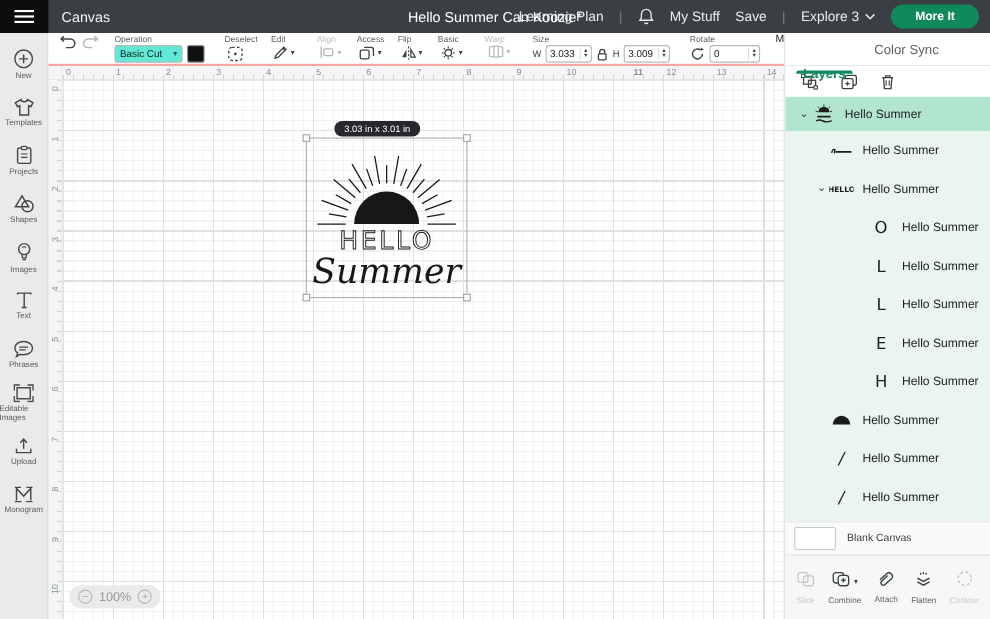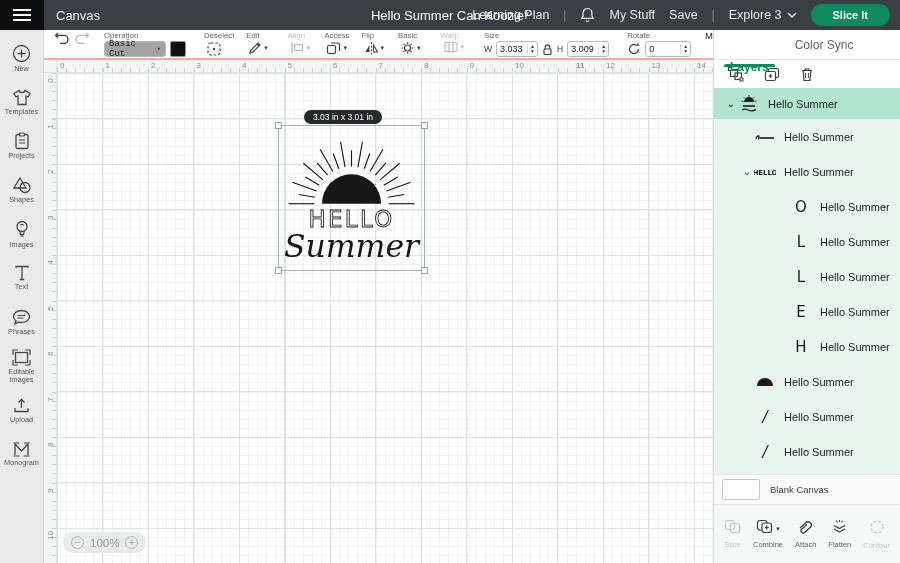--- a/index.html
+++ b/index.html
@@ -11,33 +11,33 @@
   .canvas-label { font-size:13px; margin-left:12px; color:#f1f3f4; }
   .tb-title { position:absolute; left:50%; transform:translateX(-50%); font-size:13px; color:#fff; white-space:nowrap; }
   .tb-right { margin-left:auto; display:flex; align-items:center; gap:14px; padding-right:10px; font-size:12.5px; color:#e8eaed; }
   .tb-sep { color:#7d8185; font-size:12px; }
   .makeit { background:#0f8a5d; color:#fff; border:none; border-radius:13px; height:22px; padding:0 22px; font-size:11px; font-weight:bold; cursor:pointer; }
   .tb-item { display:flex; align-items:center; gap:5px; cursor:pointer; }
 
   
   .sidebar { position:absolute; left:0; top:30px; width:44px; height:533px; background:#ebeaea; border-right:1px solid #d9d9d9; display:flex; flex-direction:column; align-items:center; padding-top:6px; z-index:20; }
   .sb-item { width:44px; min-height:44px; display:flex; flex-direction:column; align-items:center; justify-content:center; gap:2px; cursor:pointer; color:#43474b; padding:2px 0; }
-  .sb-item .lbl { font-size:7.3px; color:#55595d; text-align:center; line-height:8px; }
+  .sb-item .lbl { font-size:7.3px; color:#55595d; text-align:left; line-height:8px; }
   .sb-item svg { display:block; }
 
   
   .toolbar { position:absolute; left:44px; top:30px; width:669px; height:30px; background:#fff; border-bottom:2px solid #fca5a5; display:flex; align-items:flex-start; z-index:25; }
   .tgroup { display:flex; flex-direction:column; align-items:flex-start; justify-content:flex-start; height:30px; padding:2px 6px 0 6px; }
   .tgroup .glabel { font-size:7.8px; color:#5f6368; line-height:8px; margin-bottom:1px; }
   .tgroup .gctrl { display:flex; align-items:center; gap:4px; }
   .tdiv { width:1px; height:24px; background:#e1e3e5; margin:0 3px; }
   .icbtn { display:flex; align-items:center; gap:2px; cursor:pointer; padding:0 2px; }
   .icbtn.disabled { opacity:.38; cursor:default; }
   .caret { font-size:7px; color:#3c4043; }
-  .selectbox { width:62px; height:16px; border:1px solid #b6babd; border-radius:3px; font-size:9px; color:#202124; display:flex; align-items:center; justify-content:space-between; padding:0 4px; cursor:pointer; background:#a3a3a3;font-family:Liberation Mono, monospace; }
+  .selectbox { width:62px; height:16px; border:1px solid #b6babd; border-radius:3px; font-size:9px; color:#202124; display:flex; align-items:center; justify-content:space-between; padding:0 4px; cursor:pointer; background:#5eead4; }
   .swatch { width:16px; height:16px; background:#101010; border:1px solid #8b8f93; border-radius:2px; cursor:pointer; }
   .numfield { height:16px; border:1px solid #b6babd; border-radius:3px; background:#fff; display:flex; align-items:center; font-size:9px; color:#202124; }
   .numfield .val { padding:0 3px; min-width:30px; }
   .stepper { display:flex; flex-direction:column; justify-content:center; border-left:1px solid #d7dadc; padding:0 2px; cursor:pointer; }
   .stepper span { font-size:5px; line-height:5px; color:#3c4043; }
   .minilabel { font-size:8.5px; color:#3c4043; }
 
   
   .canvas-area { position:absolute; left:44px; top:60px; width:669px; height:503px; background:#fff; z-index:10; }
   .ruler-corner { position:absolute; left:0; top:0; width:13px; height:13px; background:#f4f5f5; border-right:1px solid #e0e2e4; border-bottom:1px solid #e0e2e4; }
@@ -117,21 +117,21 @@
     </span>
     <span class="tb-item">My Stuff</span>
     <span class="tb-item">Save</span>
     <span class="tb-sep">|</span>
     <span class="tb-item">
       <span>Explore 3</span>
       <svg width="10" height="6" viewBox="0 0 10 6">
         <path d="M1 1 L5 5 L9 1" fill="none" stroke="#e8eaed" stroke-width="1.4"></path>
       </svg>
     </span>
-    <button class="makeit">Slice It</button>
+    <button class="makeit">More It</button>
   </div>
 </div>
 
 <div class="sidebar" id="sidebar">
     <div class="sb-item">
       <span>
         <svg width="19" height="19" viewBox="0 0 19 19">
           <circle cx="9.5" cy="9.5" r="8" fill="none" stroke="#43474b" stroke-width="1.3"></circle>
           <path d="M9.5 5.5 V13.5 M5.5 9.5 H13.5" stroke="#43474b" stroke-width="1.3"></path>
         </svg>

